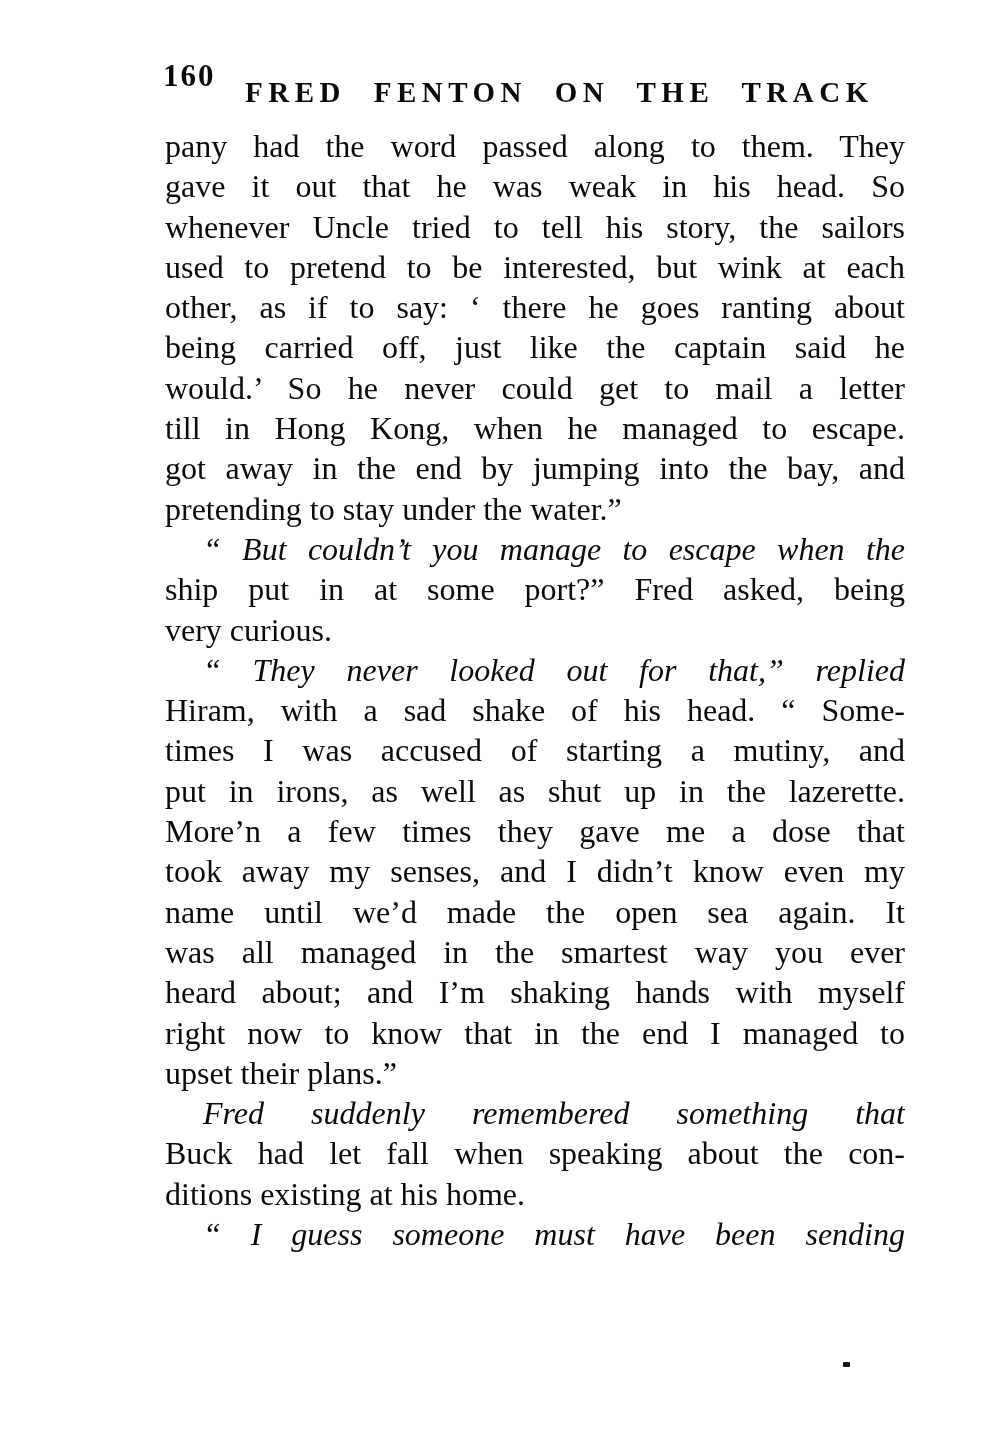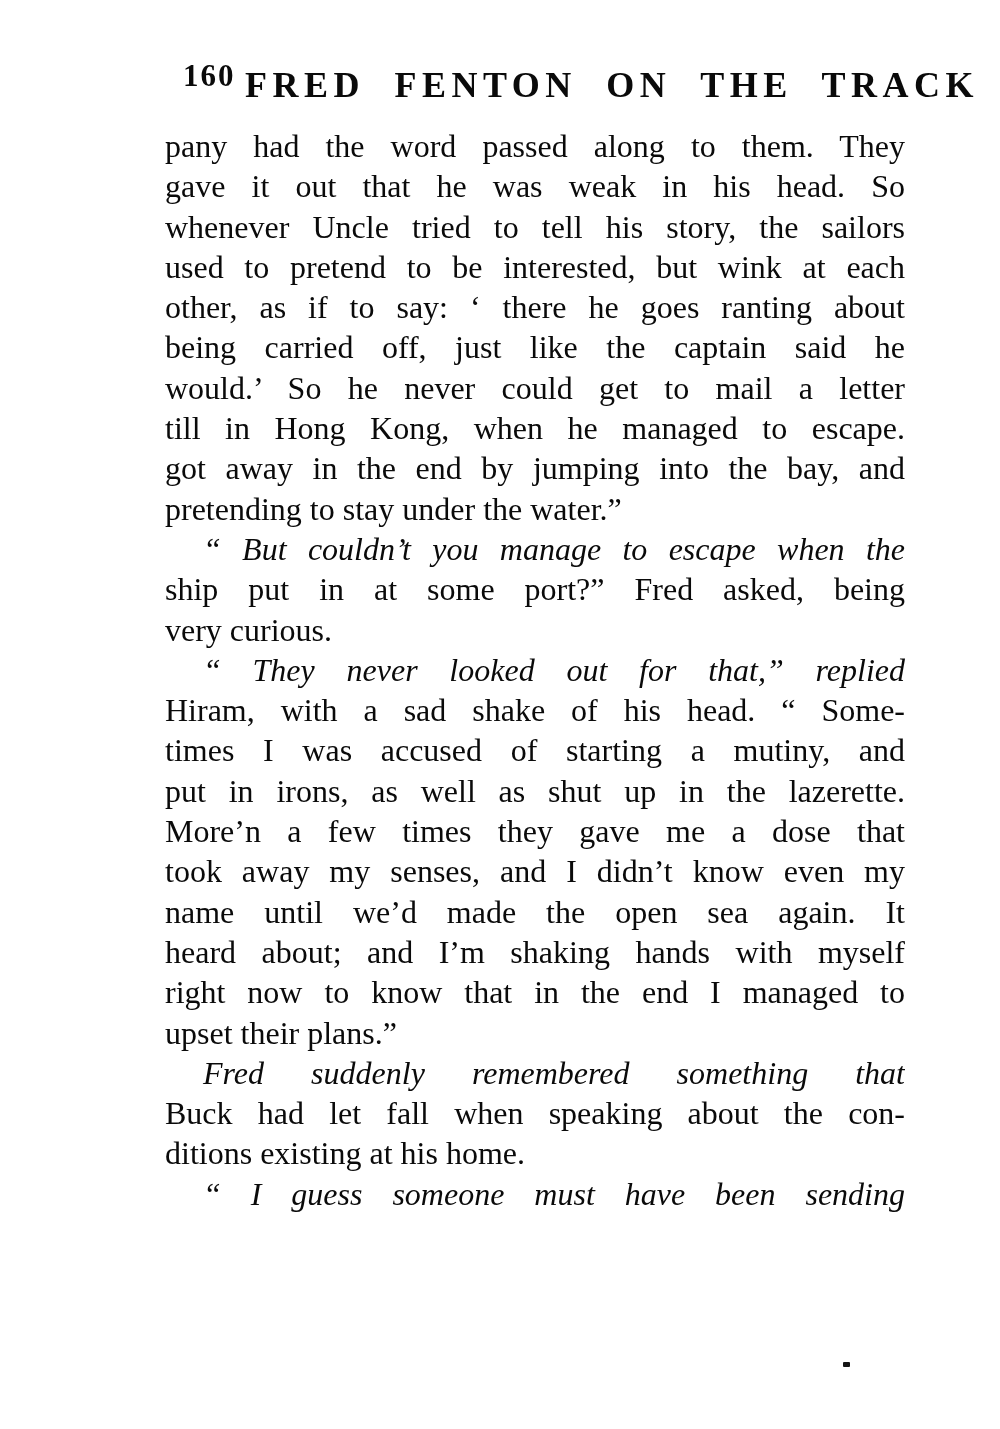--- a/index.html
+++ b/index.html
@@ -24,27 +24,26 @@
     height: 40px;
     white-space: nowrap;
   }
   .pagenum {
     position: absolute;
     left: 0;
     top: 0;
     font-size: 31px;
     font-weight: bold;
     letter-spacing: 2px;
-    margin-left: 20px;
   }
   .running-title {
     position: absolute;
     left: 82px;
-    top: 6px;
-    font-size: 36px;
+    top: 18px;
+    font-size: 29px;
     font-weight: bold;
     letter-spacing: 5.5px;
     word-spacing: 15px;
   }
   .body-text {
     position: absolute;
     top: 126px;
     left: 165px;
     width: 740px;
   }
@@ -96,20 +95,21 @@
       <div class="line justify indent">“ But couldn’t you manage to escape when the</div>
       <div class="line justify">ship put in at some port?” Fred asked, being</div>
       <div class="line">very curious.</div>
       <div class="line justify indent">“ They never looked out for that,” replied</div>
       <div class="line justify">Hiram, with a sad shake of his head. “ Some-</div>
       <div class="line justify">times I was accused of starting a mutiny, and</div>
       <div class="line justify">put in irons, as well as shut up in the lazerette.</div>
       <div class="line justify">More’n a few times they gave me a dose that</div>
       <div class="line justify">took away my senses, and I didn’t know even my</div>
       <div class="line justify">name until we’d made the open sea again. It</div>
+      <div class="line justify">was all managed in the smartest way you ever</div>
       <div class="line justify">heard about; and I’m shaking hands with myself</div>
       <div class="line justify">right now to know that in the end I managed to</div>
       <div class="line">upset their plans.”</div>
       <div class="line justify indent">Fred suddenly remembered something that</div>
       <div class="line justify">Buck had let fall when speaking about the con-</div>
       <div class="line">ditions existing at his home.</div>
       <div class="line justify indent">“ I guess someone must have been sending</div>
     </div>
 
   <div class="speck"></div>

